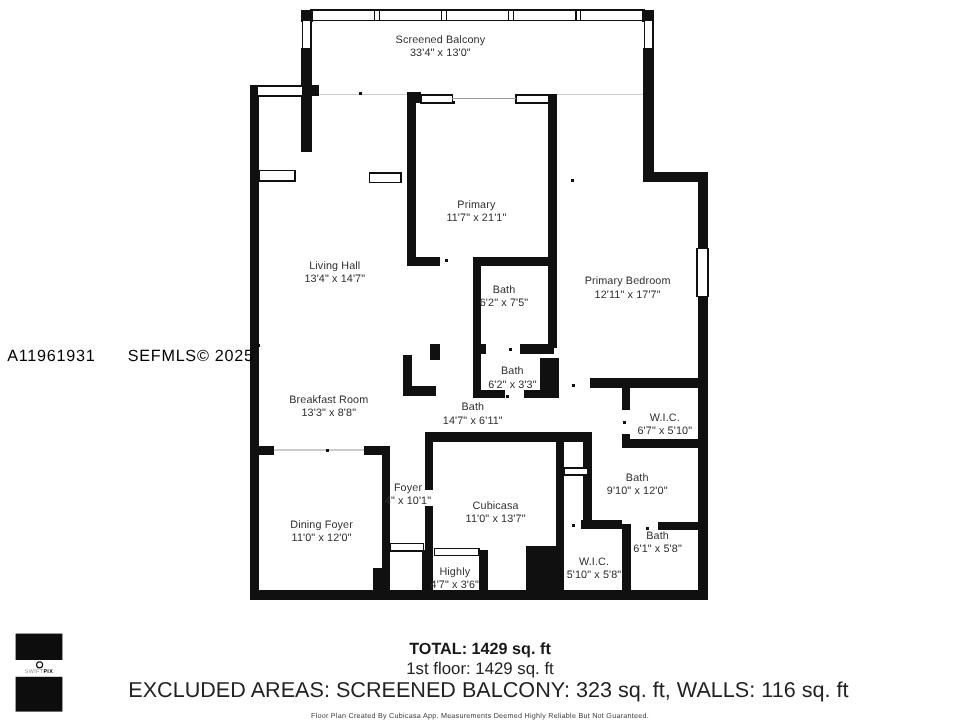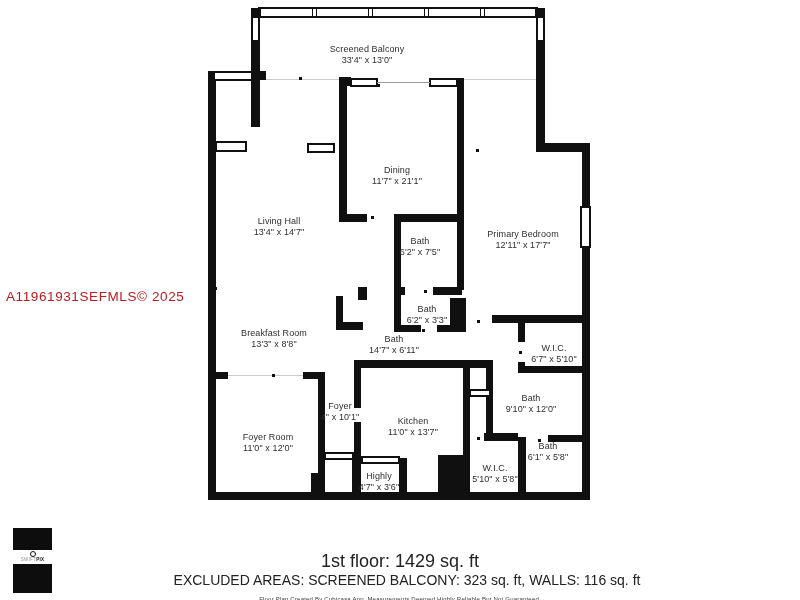--- a/index.html
+++ b/index.html
@@ -1,26 +1,26 @@
 <!DOCTYPE html>
 <html><head>
 <meta charset="utf-8">
 <style>
   html,body{margin:0;padding:0;background:#fff;}
   .stage{position:relative;width:800px;height:600px;background:#ffffff;overflow:hidden;
          font-family:"Liberation Sans",sans-serif;}
   .plan{position:absolute;left:0;top:0;width:800px;height:600px;shape-rendering:crispEdges;}
   .room{position:absolute;transform:translateX(-50%);text-align:center;font-size:9px;
         line-height:10.5px;color:#2f2f2f;white-space:nowrap;letter-spacing:.1px;}
-  .watermark{position:absolute;left:6px;top:289px;font-size:13.5px;color:#b91c1c;
-             letter-spacing:.6px;display:flex;gap:0;}
+  .watermark{position:absolute;left:6px;top:289px;font-size:13.5px;color:#000000;
+             letter-spacing:.6px;display:flex;gap:27px;}
   .summary{position:absolute;left:0;top:533px;width:100%;text-align:center;color:#181818;}
   .sum-total{font-size:13.5px;font-weight:bold;}
-  .sum-floor{font-size:18px;margin-top:18px;color:#222;}
-  .sum-excl{font-size:14px;color:#222;margin-left:14px;}
+  .sum-floor{font-size:14px;margin-top:1px;color:#222;}
+  .sum-excl{font-size:18px;color:#222;margin-left:14px;}
   .sum-disc{font-size:6px;margin-top:8px;color:#3a3a3a;letter-spacing:.2px;}
   .logo{position:absolute;left:13px;top:528px;width:39px;}
   .logo .block{width:39px;background:#0d0d0d;}
   .logo .band{width:39px;height:14px;background:#fff;display:flex;flex-direction:column;
               align-items:center;justify-content:center;}
   .logo .cam{width:6px;height:6px;border:1px solid #111;border-radius:50%;margin-bottom:1px;
              box-sizing:border-box;}
   .logo .brand{font-size:4.5px;line-height:4.5px;letter-spacing:.3px;white-space:nowrap;}
   .logo .brand .lt{color:#8f8f8f;}
   .logo .brand .bd{color:#0d0d0d;font-weight:bold;}
@@ -120,26 +120,26 @@
       <rect x="422" y="329" width="2.5" height="2.5"></rect>
       <rect x="477" y="320" width="2.5" height="2.5"></rect>
       <rect x="519" y="351" width="2.5" height="2.5"></rect>
       <rect x="477" y="437" width="2.5" height="2.5"></rect>
       <rect x="538" y="439" width="2.5" height="2.5"></rect>
       <rect x="272" y="374" width="2.5" height="2.5"></rect>
       <rect x="214" y="287" width="2.5" height="2.5"></rect>
     </g>
   </svg>
 
-  <div class="room" style="left:367px;top:44px">
+  <div class="room" style="left:367px;top:28px">
       <div>Screened Balcony</div>
       <div>33'4" x 13'0"</div>
     </div>
   <div class="room" style="left:397px;top:165px">
-      <div>Dining</div>
+      <div>Primary</div>
       <div>11'7" x 21'1"</div>
     </div>
   <div class="room" style="left:279px;top:216px">
       <div>Living Hall</div>
       <div>13'4" x 14'7"</div>
     </div>
   <div class="room" style="left:523px;top:229px">
       <div>Primary Bedroom</div>
       <div>12'11" x 17'7"</div>
     </div>
@@ -165,25 +165,25 @@
     </div>
   <div class="room" style="left:531px;top:393px">
       <div>Bath</div>
       <div>9'10" x 12'0"</div>
     </div>
   <div class="room" style="left:340px;top:401px">
       <div>Foyer</div>
       <div>4" x 10'1"</div>
     </div>
   <div class="room" style="left:413px;top:416px">
-      <div>Kitchen</div>
+      <div>Cubicasa</div>
       <div>11'0" x 13'7"</div>
     </div>
   <div class="room" style="left:268px;top:432px">
-      <div>Foyer Room</div>
+      <div>Dining Foyer</div>
       <div>11'0" x 12'0"</div>
     </div>
   <div class="room" style="left:548px;top:441px">
       <div>Bath</div>
       <div>6'1" x 5'8"</div>
     </div>
   <div class="room" style="left:495px;top:463px">
       <div>W.I.C.</div>
       <div>5'10" x 5'8"</div>
     </div>
@@ -191,20 +191,21 @@
       <div>Highly</div>
       <div>4'7" x 3'6"</div>
     </div>
 
   <div class="watermark">
     <span>A11961931</span>
     <span>SEFMLS© 2025</span>
   </div>
 
   <div class="summary">
+    <div class="sum-total">TOTAL: 1429 sq. ft</div>
     <div class="sum-floor">1st floor: 1429 sq. ft</div>
     <div class="sum-excl">EXCLUDED AREAS: SCREENED BALCONY: 323 sq. ft, WALLS: 116 sq. ft</div>
     <div class="sum-disc">Floor Plan Created By Cubicasa App. Measurements Deemed Highly Reliable But Not Guaranteed.</div>
   </div>
 
   <div class="logo">
     <div class="block" style="height:22px"></div>
     <div class="band">
       <div class="cam"></div>
       <div class="brand"><span class="lt">SWIFT</span><span class="bd">PIX</span></div>

